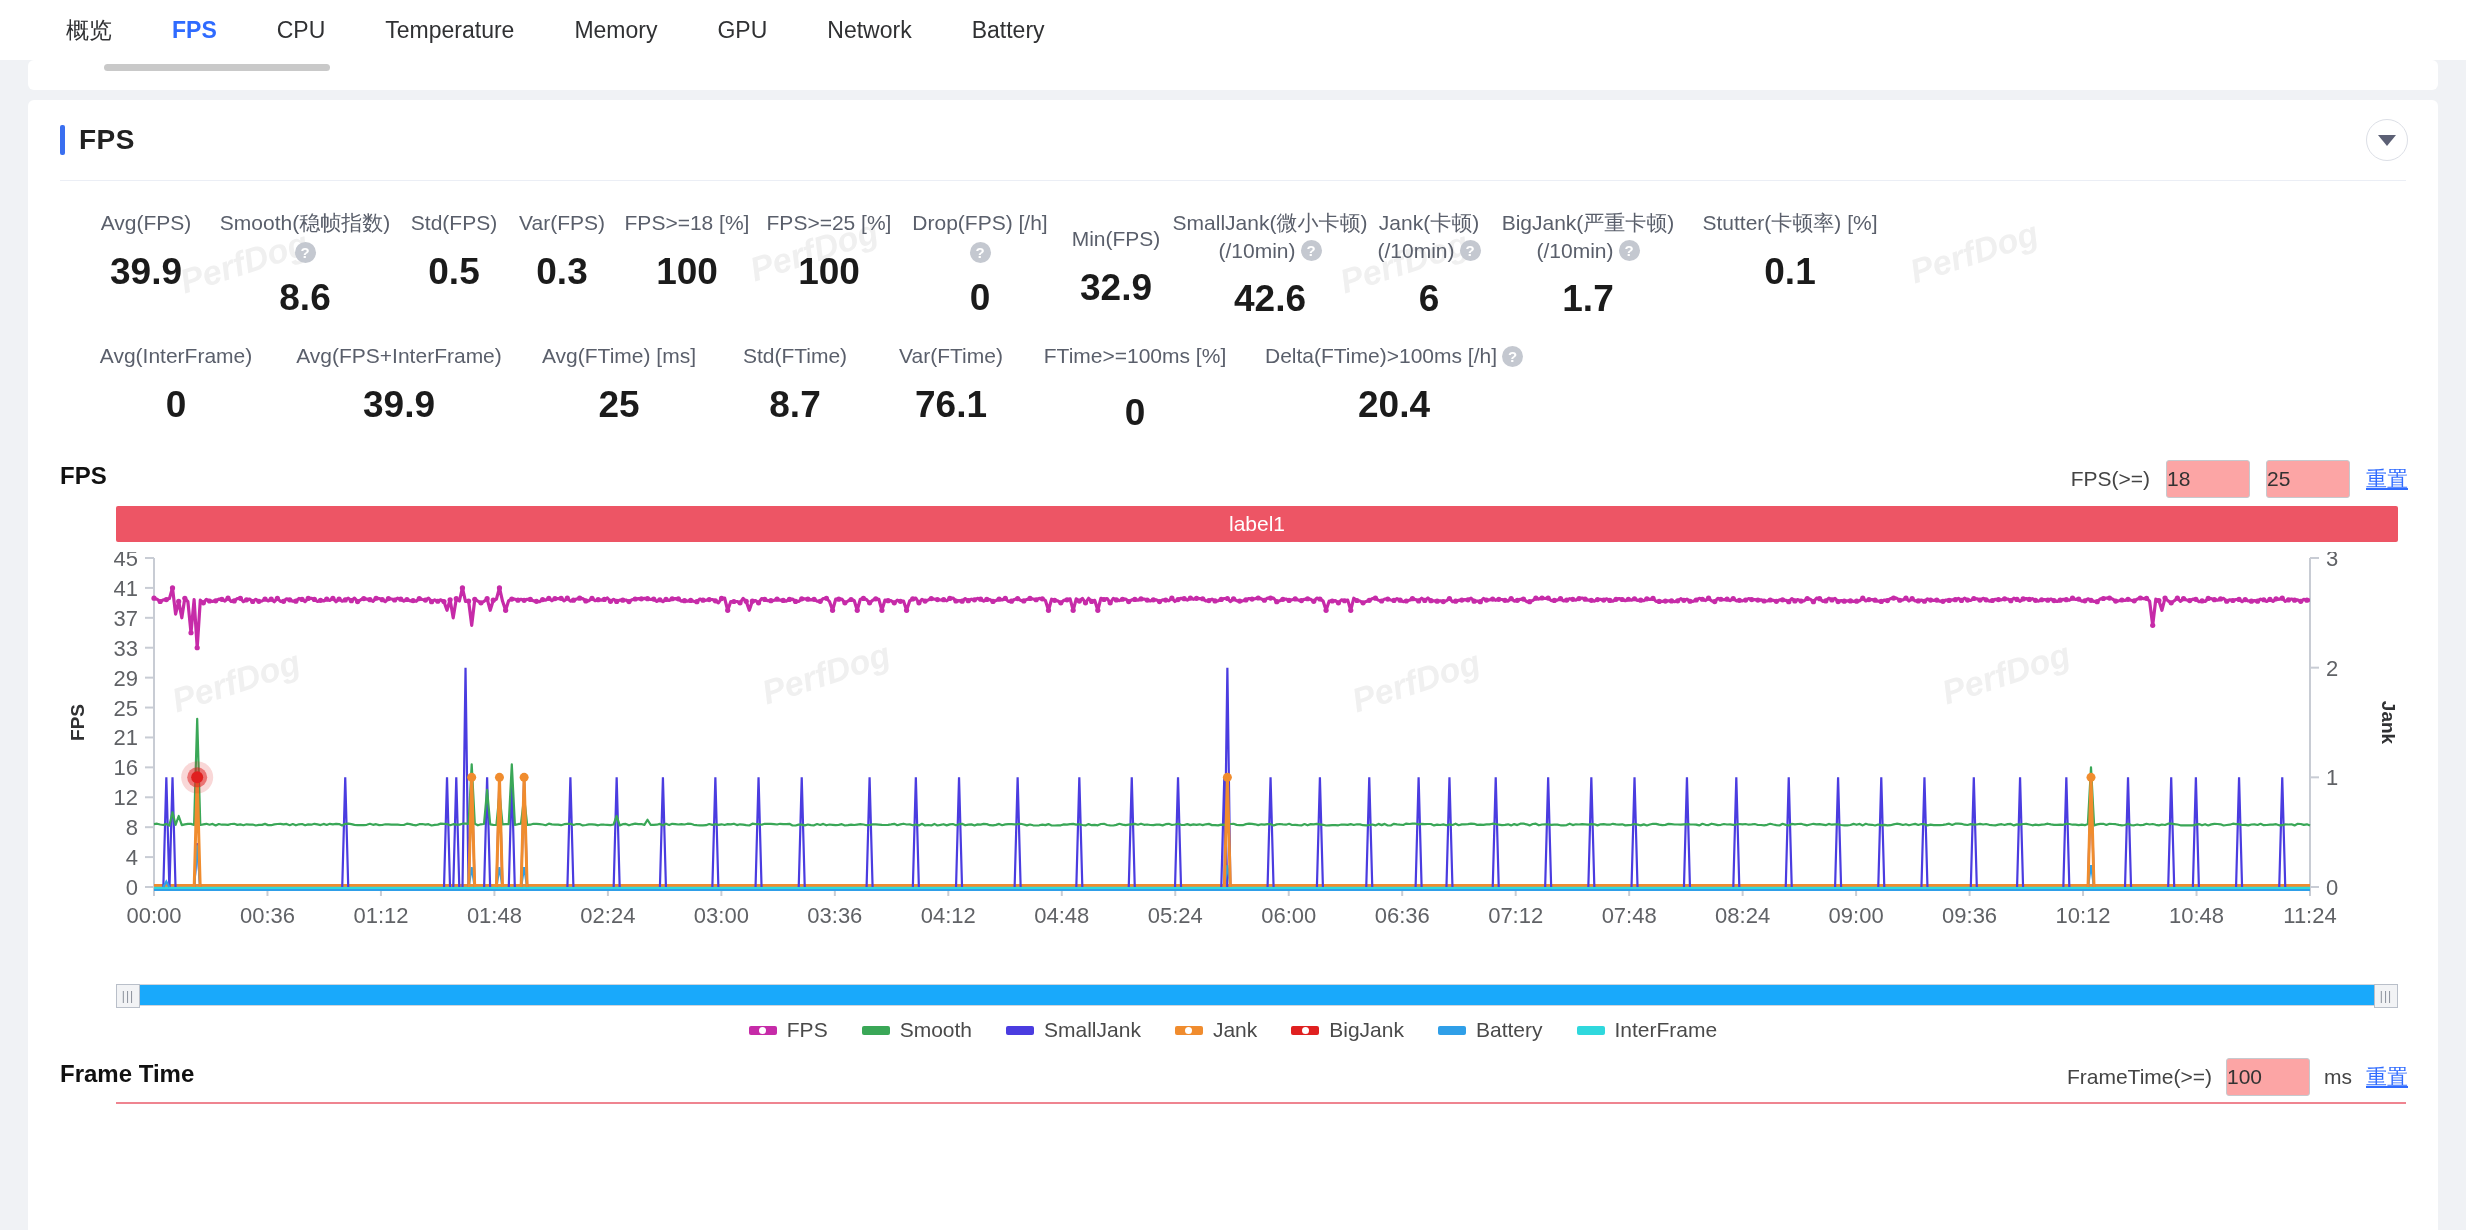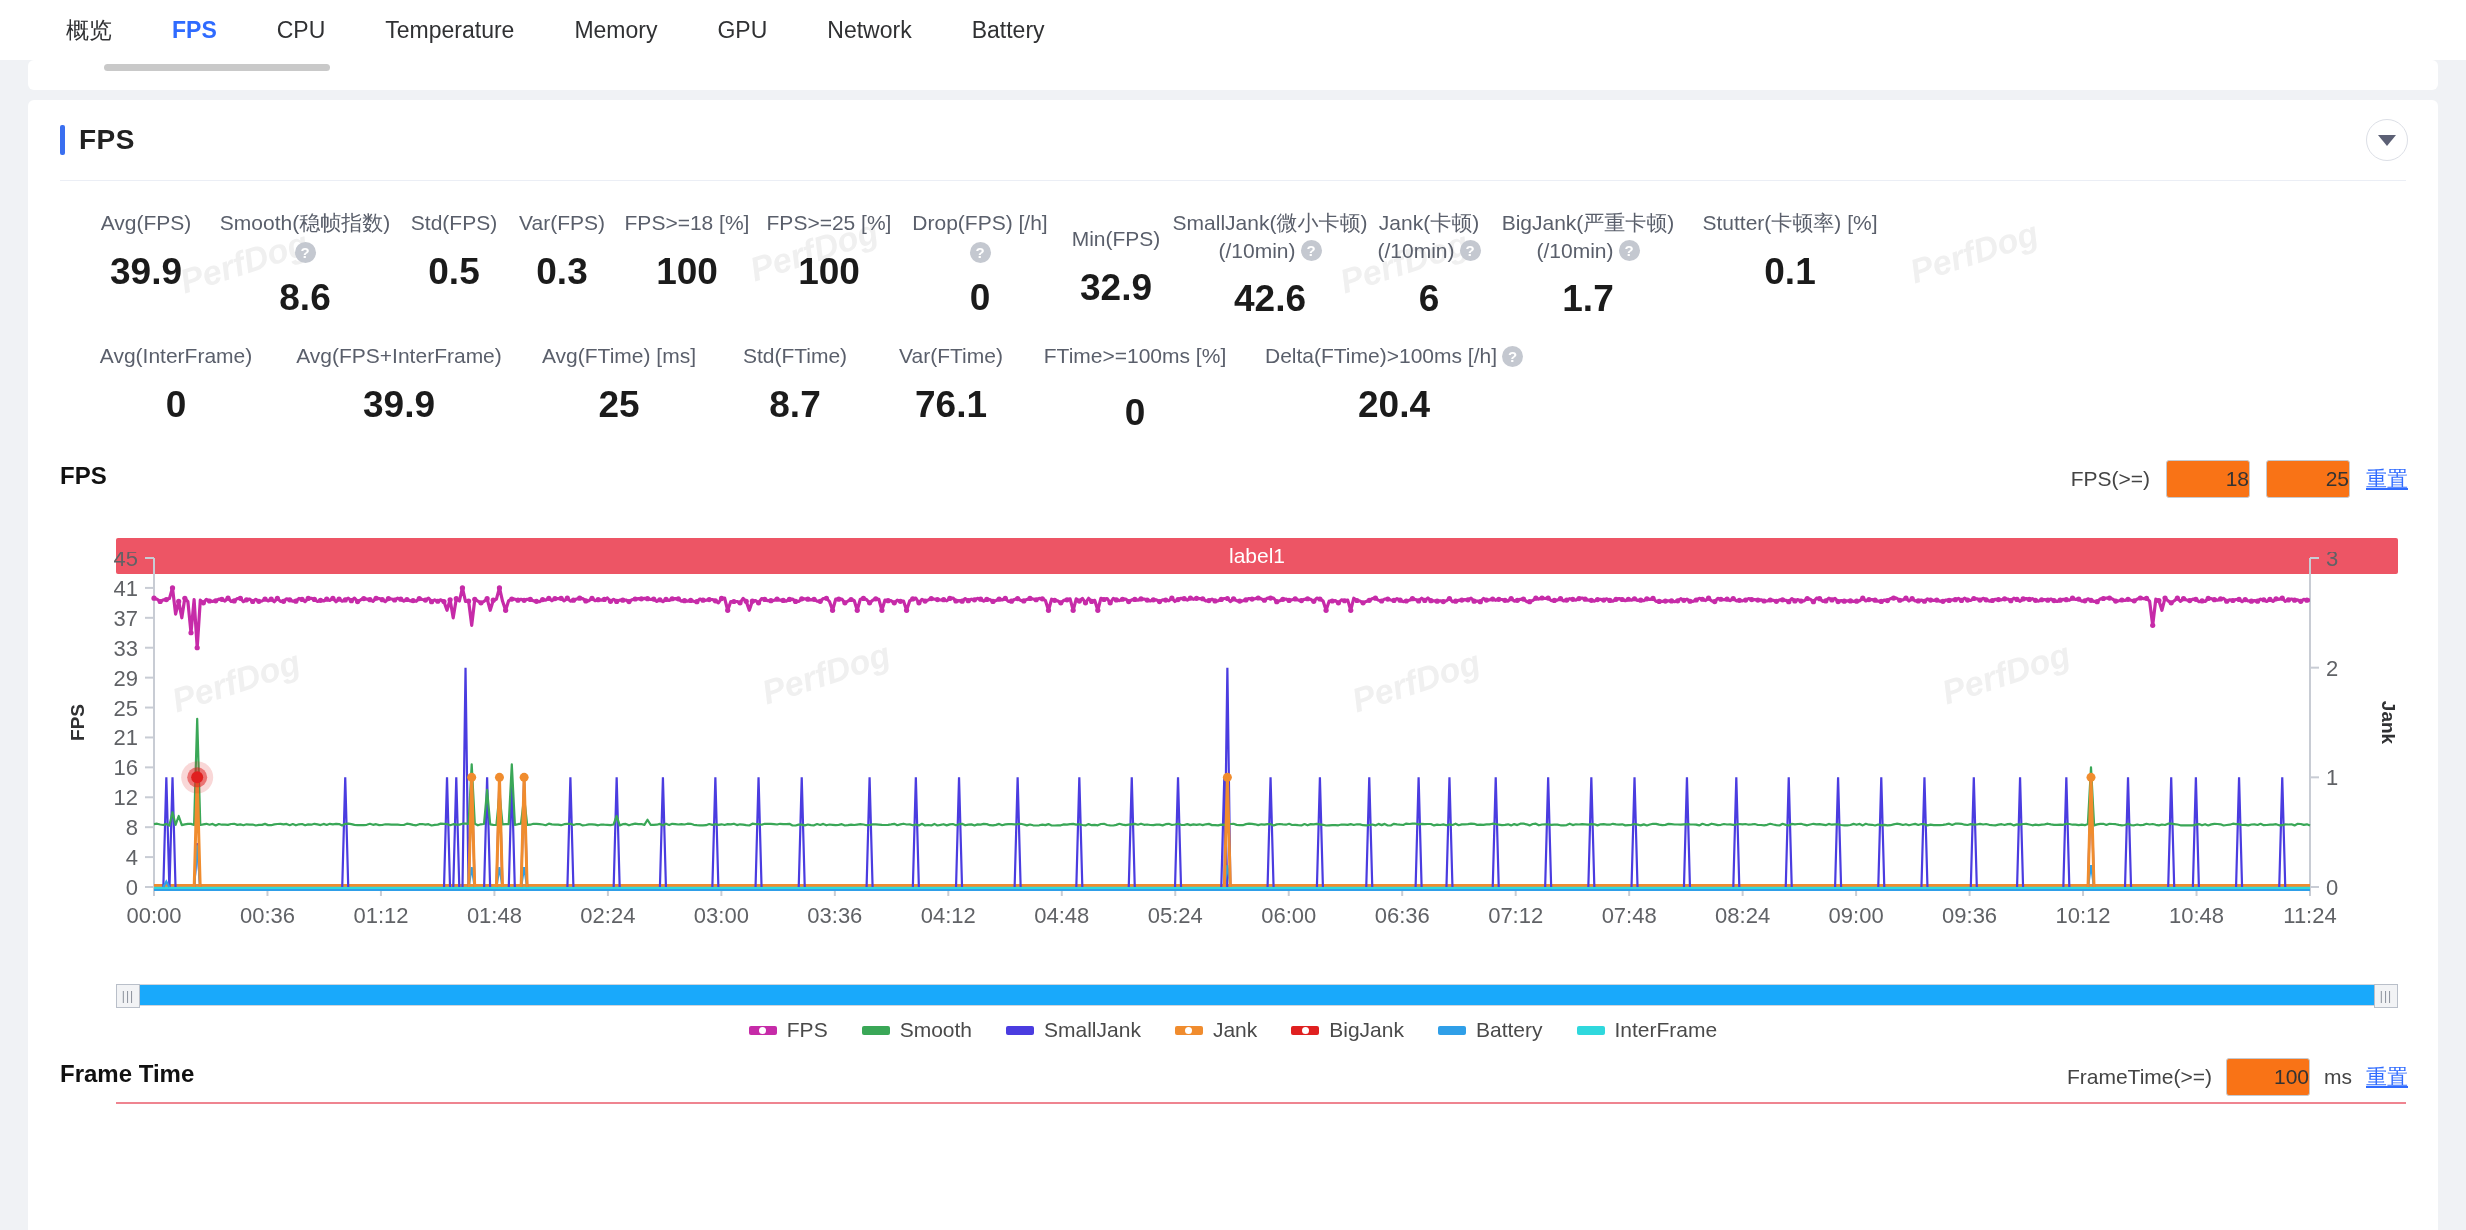--- a/index.html
+++ b/index.html
@@ -124,32 +124,32 @@
   }
   .chart-head h3 { font-size: 24px; font-weight: bold; color: #111; }
   .chart-ctrls {
     position: absolute; right: 30px; top: 22px;
     display: flex; align-items: center; gap: 16px;
     font-size: 21px; color: #444;
   }
   .numbox {
     width: 84px; height: 38px;
     border: 1px solid #c6c9ce; border-radius: 3px;
-    font-size: 21px; color: #333; text-align: right;
-    line-height: 36px; background: #f97316; cursor: text;
+    font-size: 21px; color: #333; text-align: left;
+    line-height: 36px; background: #fca5a5; cursor: text;
   }
   .reset-link { color: #2f6bff; font-size: 21px; text-decoration: underline; cursor: pointer; }
 
   
   .plot-area { position: relative; margin: 10px 32px 0 32px; height: 500px; }
   .label-band {
     position: absolute; left: 56px; right: 8px; top: 6px; height: 36px;
     background: #ed5565; border-radius: 2px;
     display: flex; align-items: center; justify-content: center;
-    color: #fff; font-size: 21px; cursor: pointer; margin-top: 32px;
+    color: #fff; font-size: 21px; cursor: pointer;
   }
   .plot { position: absolute; left: 0; right: 0; top: 52px; height: 400px; }
   .watermark {
     position: absolute; color: #f0f0f0; font-size: 34px;
     font-style: italic; font-weight: bold;
     transform: rotate(-18deg); pointer-events: none;
     user-select: none;
   }
 
   

